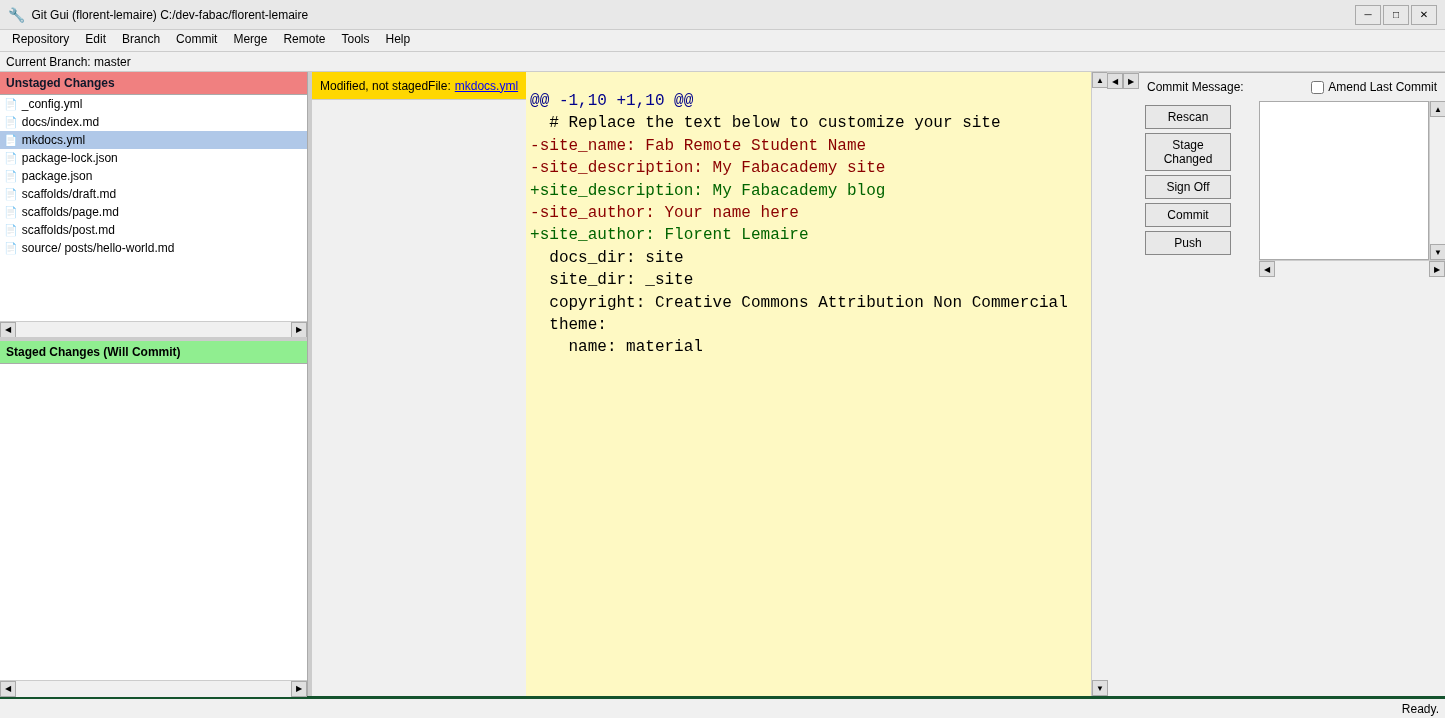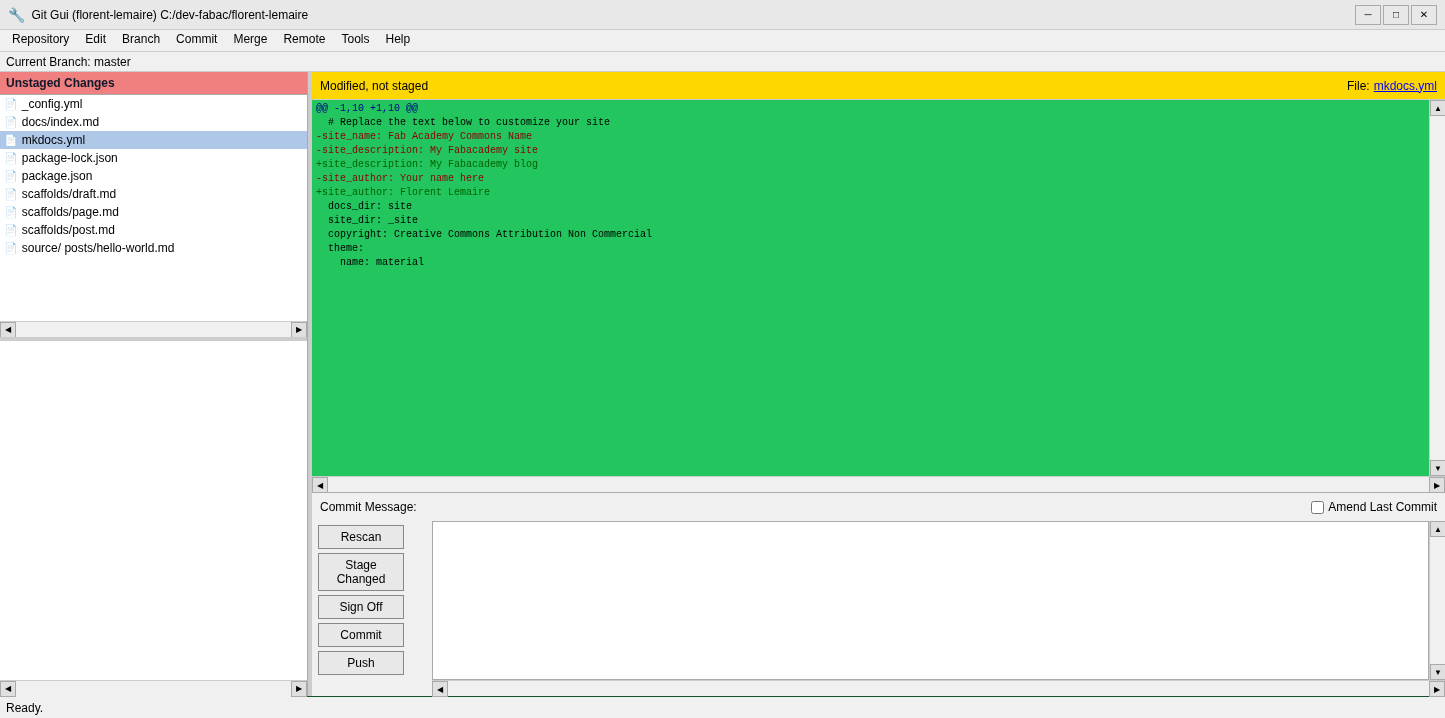--- a/index.html
+++ b/index.html
@@ -142,21 +142,20 @@
       background: #f0f0f0;
       border-top: 1px solid #ccc;
       display: flex;
       align-items: center;
     }
 
     
     #right-panel {
       flex: 1;
       display: flex;
-      flex-direction: column;
       min-width: 0;
     }
 
     
     #diff-header {
       background: #ffd700;
       padding: 4px 8px;
       font-size: 12px;
       display: flex;
       align-items: center;
@@ -168,25 +167,25 @@
     }
     #diff-header .file-link {
       color: blue;
       text-decoration: underline;
       cursor: pointer;
     }
 
     
     #diff-content {
       flex: 1;
-      background: #22c55e;
+      background: #fef9c3;
       overflow: auto;
       font-family: 'Courier New', Courier, monospace;
-      font-size: 10px;
-      padding: 2px 4px;
+      font-size: 16px;
+      padding: 18px 4px;
       min-height: 0;
     }
 
     .diff-line {
       white-space: pre;
       line-height: 1.4;
     }
     .diff-line.context { color: black; }
     .diff-line.added { color: #006400; }
     .diff-line.removed { color: #8b0000; }
@@ -268,25 +267,26 @@
     .commit-hscroll {
       height: 16px;
       background: #f0f0f0;
       border-top: 1px solid #ccc;
     }
 
     
     #status-bar {
       height: 22px;
       background: #f0f0f0;
-      border-top: 1px solid #14532d;
+      border-top: 3px solid #14532d;
       display: flex;
       align-items: center;
       padding: 0 6px;
       font-size: 12px;
+      justify-content: flex-end;
     }
 
     
     .v-splitter {
       width: 4px;
       background: #ccc;
       cursor: col-resize;
     }
 
     
@@ -404,20 +404,21 @@
           <div style="width:16px;height:16px;background:#e0e0e0;border:1px solid #aaa;display:flex;align-items:center;justify-content:center;font-size:8px;flex-shrink:0;">◀</div>
           <div style="flex:1;height:16px;background:#f0f0f0;"></div>
           <div style="width:16px;height:16px;background:#e0e0e0;border:1px solid #aaa;display:flex;align-items:center;justify-content:center;font-size:8px;flex-shrink:0;">▶</div>
         </div>
       </div>
     </div>
 
     <div class="h-divider"></div>
 
     <div class="staged-section">
+      <div class="panel-header staged">Staged Changes (Will Commit)</div>
       <div class="staged-files"></div>
       <div class="h-scroll">
         <div style="display:flex;width:100%;height:16px;align-items:center;">
           <div style="width:16px;height:16px;background:#e0e0e0;border:1px solid #aaa;display:flex;align-items:center;justify-content:center;font-size:8px;flex-shrink:0;">◀</div>
           <div style="flex:1;height:16px;background:#f0f0f0;"></div>
           <div style="width:16px;height:16px;background:#e0e0e0;border:1px solid #aaa;display:flex;align-items:center;justify-content:center;font-size:8px;flex-shrink:0;">▶</div>
         </div>
       </div>
     </div>
 
@@ -431,21 +432,21 @@
       <span class="file-status">Modified, not staged</span>
       <span style="margin-right:4px;">File:</span>
       <span class="file-link">mkdocs.yml</span>
     </div>
 
     <div style="display:flex;flex:1;min-height:0;">
       <div id="diff-content" style="flex:1;min-width:0;">
 
       <div class="diff-line hunk">@@ -1,10 +1,10 @@</div>
           <div class="diff-line context">  # Replace the text below to customize your site</div>
-          <div class="diff-line removed">-site_name: Fab Academy Commons Name</div>
+          <div class="diff-line removed">-site_name: Fab Remote Student Name</div>
           <div class="diff-line removed">-site_description: My Fabacademy site</div>
           <div class="diff-line added">+site_description: My Fabacademy blog</div>
           <div class="diff-line context"></div>
           <div class="diff-line removed">-site_author: Your name here</div>
           <div class="diff-line added">+site_author: Florent Lemaire</div>
           <div class="diff-line context">  docs_dir: site</div>
           <div class="diff-line context">  site_dir: _site</div>
           <div class="diff-line context">  copyright: Creative Commons Attribution Non Commercial</div>
           <div class="diff-line context">  theme:</div>
           <div class="diff-line context">    name: material</div>

